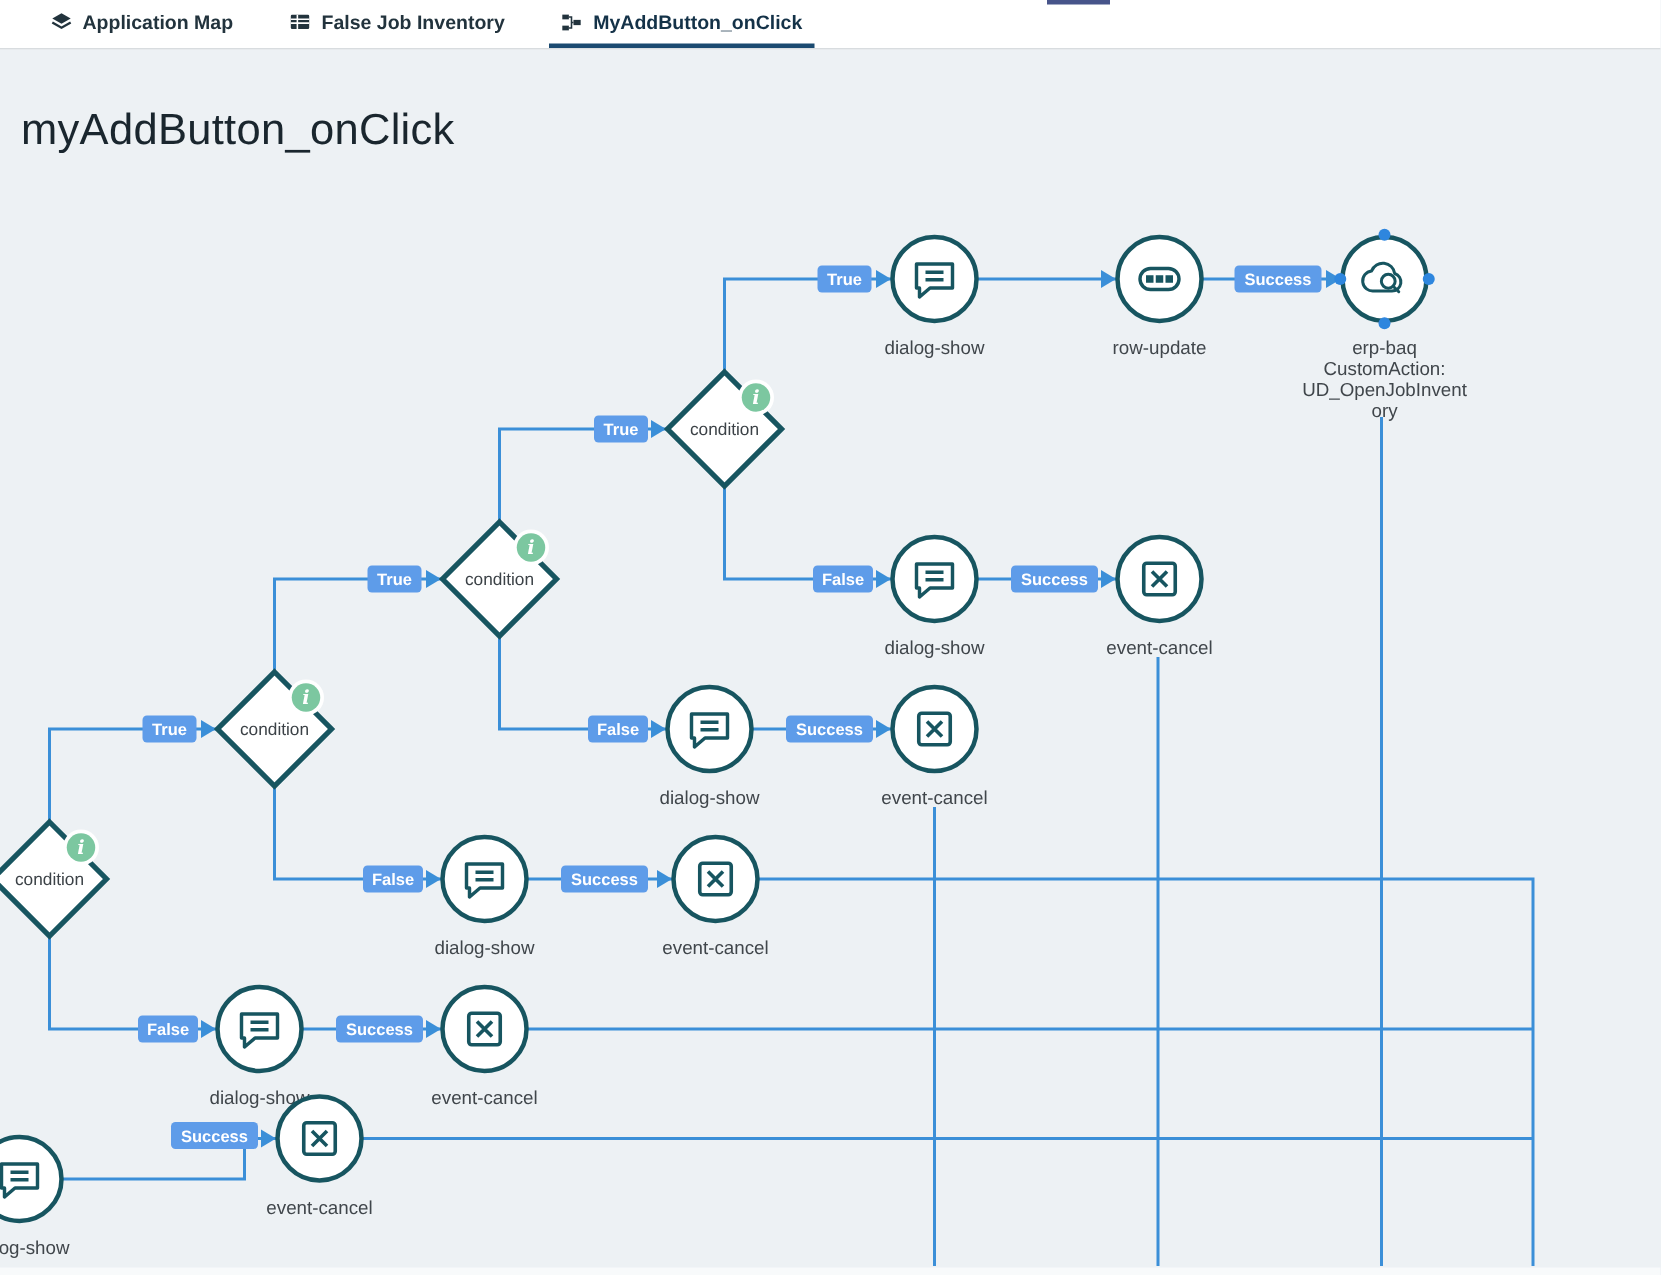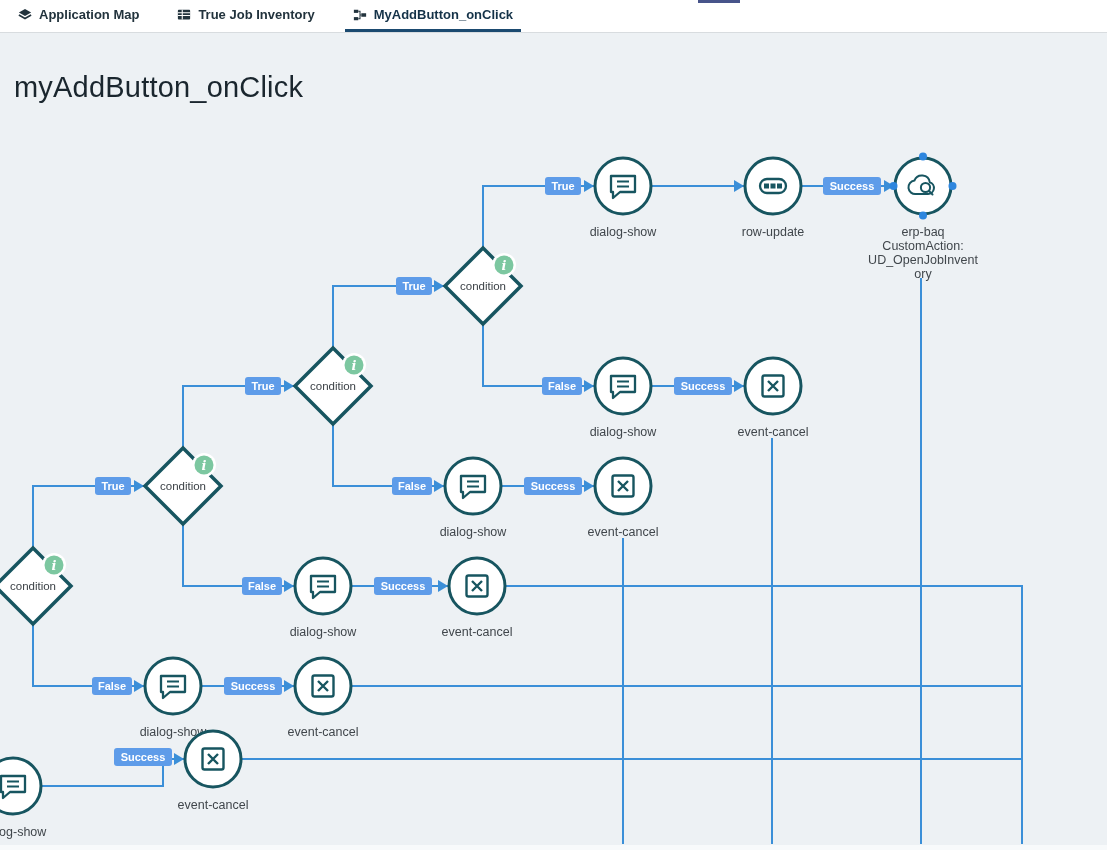--- a/index.html
+++ b/index.html
@@ -4,21 +4,21 @@
 <style>
   html,body{margin:0;padding:0;}
   body{
     width:1107px;height:850px;overflow:hidden;position:relative;
     background:#edf1f4;
     font-family:"Liberation Sans", sans-serif;
   }
   .tabbar{
     position:absolute;top:0;left:0;width:1107px;height:33px;
     background:#ffffff;border-bottom:1px solid #d8dcdf;
-    display:flex;align-items:stretch;padding-left:10px;gap:22px;
+    display:flex;align-items:stretch;padding-left:26px;gap:22px;
     box-sizing:border-box;z-index:3;
   }
   .tab{
     display:flex;align-items:center;gap:7px;
     font-size:13px;font-weight:600;color:#22333d;
     padding:0 8px;border-bottom:3px solid transparent;box-sizing:border-box;
     cursor:pointer;white-space:nowrap;
   }
   .tab.active{border-bottom-color:#1b4a70;color:#143248;}
   .tab svg{flex:0 0 auto;}
@@ -290,21 +290,21 @@
       <path d="M8 1 L15 5 L8 9 L1 5 Z" fill="#22333d"></path>
       <path d="M1 8 L8 12 L15 8" fill="none" stroke="#22333d" stroke-width="1.8"></path>
     </svg>
     <span>Application Map</span>
   </div>
   <div class="tab">
     <svg width="14" height="14" viewBox="0 0 16 16">
       <rect x="1" y="2" width="14" height="11" rx="1" fill="#22333d"></rect>
       <path d="M1 5.5 H15 M1 8.5 H15 M6 2 V13" stroke="#ffffff" stroke-width="1.2"></path>
     </svg>
-    <span>True Job Inventory</span>
+    <span>False Job Inventory</span>
   </div>
   <div class="tab active">
     <svg width="14" height="14" viewBox="0 0 16 16">
       <rect x="1" y="2" width="5" height="3.6" fill="#22333d"></rect>
       <rect x="1" y="10.4" width="5" height="3.6" fill="#22333d"></rect>
       <rect x="9.5" y="6" width="5.5" height="4" fill="#22333d"></rect>
       <path d="M6 3.8 H8 V12.2 H6 M8 8 H9.5" fill="none" stroke="#22333d" stroke-width="1.2"></path>
     </svg>
     <span>MyAddButton_onClick</span>
   </div>

